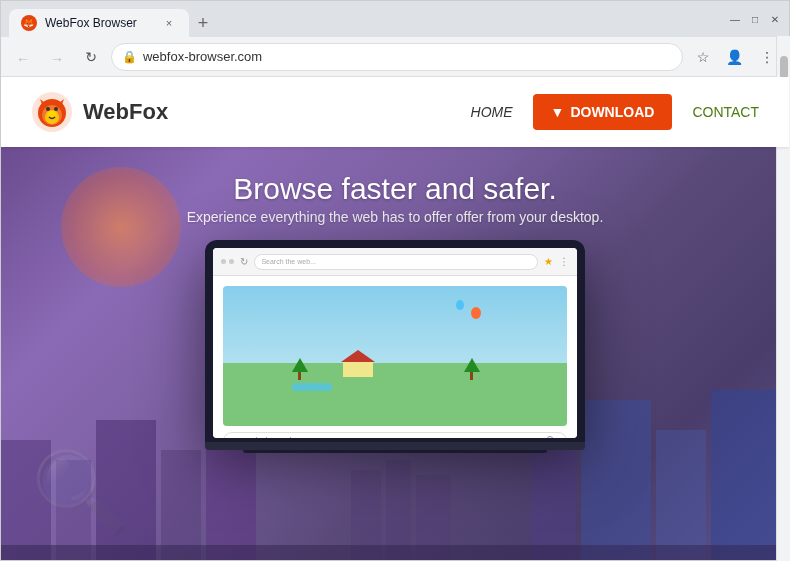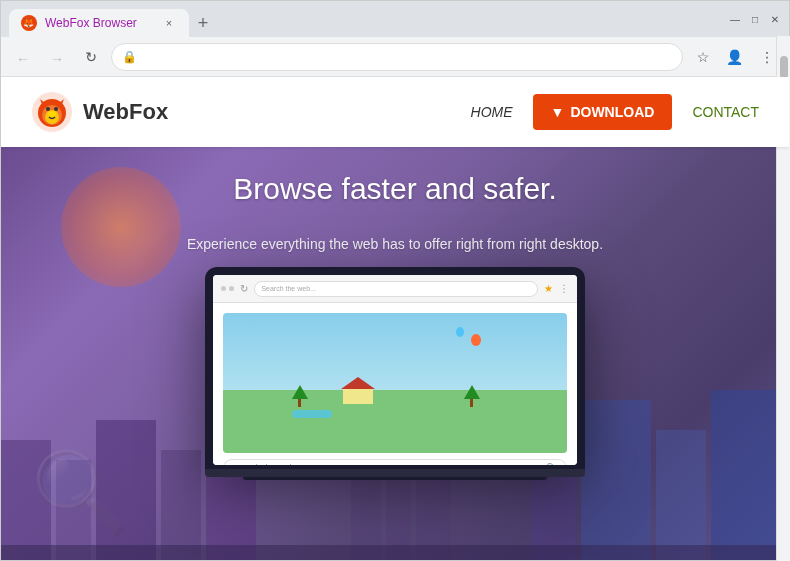--- a/index.html
+++ b/index.html
@@ -55,21 +55,21 @@
       font-size: 9px;
       color: white;
       flex-shrink: 0;
     }
     .tab-title {
       flex: 1;
       overflow: hidden;
       white-space: nowrap;
       text-overflow: ellipsis;
       font-size: 12px;
-      color: #a21caf;
+      color: #0f172a;
     }
     .tab-close {
       width: 16px;
       height: 16px;
       border-radius: 50%;
       display: flex;
       align-items: center;
       justify-content: center;
       font-size: 11px;
       color: #666;
@@ -262,21 +262,21 @@
     .hero-text-area {
       position: relative;
       z-index: 5;
       text-align: center;
       padding-top: 25px;
     }
     .hero-title {
       font-size: 30px;
       color: white;
       font-weight: 400;
-      margin-bottom: 30px;
+      margin-bottom: 3px;
       text-shadow: 0 1px 3px rgba(0,0,0,0.3);
     }
     .hero-subtitle {
       font-size: 14px;
       color: rgba(255,255,255,0.9);
       text-shadow: 0 1px 2px rgba(0,0,0,0.2);
     }
 
     
     .laptop-mockup {
@@ -531,20 +531,21 @@
       <div class="win-btn">✕</div>
     </div>
   </div>
 
   <div class="toolbar">
     <div class="nav-btn disabled">←</div>
     <div class="nav-btn disabled">→</div>
     <div class="nav-btn">↻</div>
     <div class="address-bar">
       <span class="lock-icon">🔒</span>
+      <span class="address-text">webfox-browser.com</span>
     </div>
     <div class="toolbar-actions">
       <div class="toolbar-icon-btn">☆</div>
       <div class="toolbar-icon-btn">👤</div>
       <div class="toolbar-icon-btn">⋮</div>
     </div>
   </div>
 
   <div class="page-content">
 
@@ -596,21 +597,21 @@
 
         <rect x="0" y="185" width="790" height="15" fill="rgba(50,35,80,0.5)"></rect>
       </svg>
 
       <div class="deco-circle"></div>
 
       <div class="watermark-icon">🔍</div>
 
       <div class="hero-text-area">
         <h1 class="hero-title">Browse faster and safer.</h1>
-        <p class="hero-subtitle">Experience everything the web has to offer right from right desktop.</p>
+        <p class="hero-subtitle">Experience everything the web has to offer offer from your desktop.</p>
       </div>
 
       <div class="laptop-mockup">
         <div class="laptop-screen-outer">
           <div class="laptop-screen-inner">
 
             <div class="mock-browser-bar">
               <div class="mock-nav-dots">
                 <div class="mock-dot"></div>
                 <div class="mock-dot"></div>

